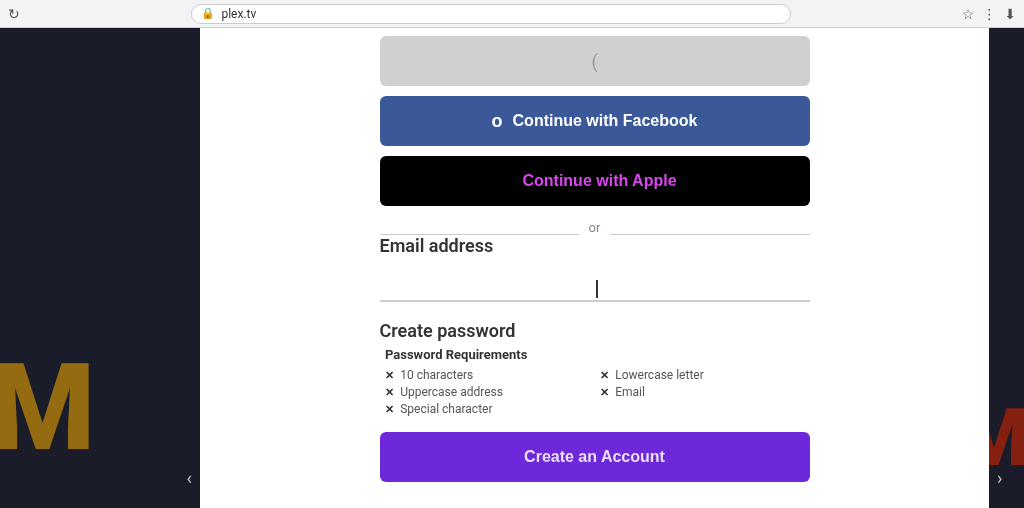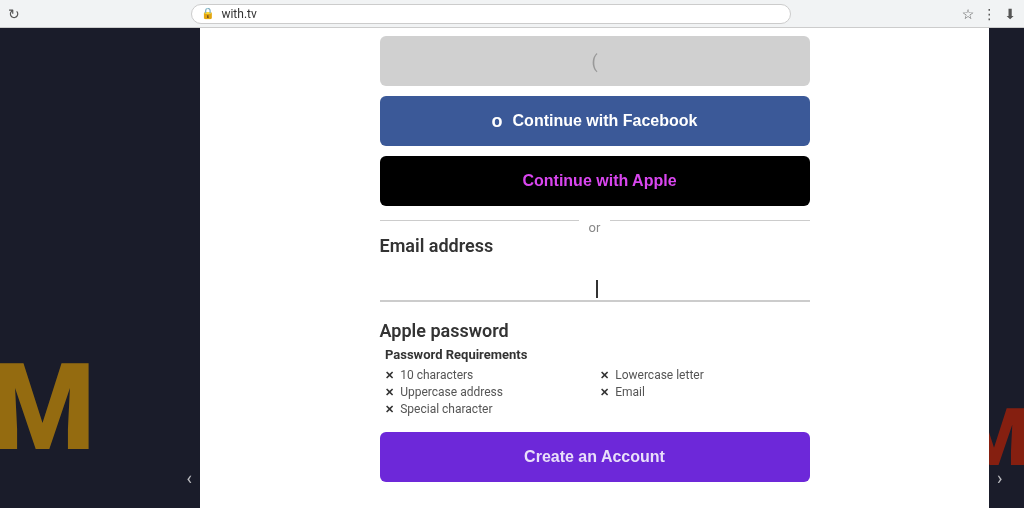--- a/index.html
+++ b/index.html
@@ -168,21 +168,21 @@
     }
 
     .apple-icon {
       font-size: 18px;
     }
 
     
     .divider {
       width: 430px;
       display: flex;
-      align-items: flex-start;
+      align-items: flex-end;
       gap: 10px;
     }
 
     .divider-line {
       flex: 1;
       height: 1px;
       background: #ccc;
     }
 
     .divider-text {
@@ -298,21 +298,21 @@
     .nav-left { right: 8px; }
     .nav-right { left: 8px; }
   </style>
 </head>
 <body>
 
 <div class="browser-chrome">
   <span class="browser-reload">↻</span>
   <div class="browser-url-bar">
     <span class="browser-url-icon">🔒</span>
-    <span>with.tv</span>
+    <span>plex.tv</span>
   </div>
   <div class="browser-actions">
     <span>☆</span>
     <span>⋮</span>
     <span>⬇</span>
   </div>
 </div>
 
 <div class="main-wrapper">
 
@@ -346,21 +346,21 @@
     <div class="form-section">
 
       
       <label class="field-label">Email address</label>
       <div style="position:relative;">
         <input type="email" class="field-input" value="" style="padding-right: 20px;">
         <span class="cursor-caret" style="position:absolute; left: 50%; top: 50%; transform: translateY(-50%);"></span>
       </div>
 
       
-      <label class="field-label" style="margin-top:4px;">Apple password</label>
+      <label class="field-label" style="margin-top:4px;">Create password</label>
 
     </div>
 
     <div class="requirements-section">
       <div class="requirements-title">Password Requirements</div>
       <div class="requirements-grid">
         <div class="req-item">
           <span class="req-x">✕</span>
           <span>10 characters</span>
         </div>

